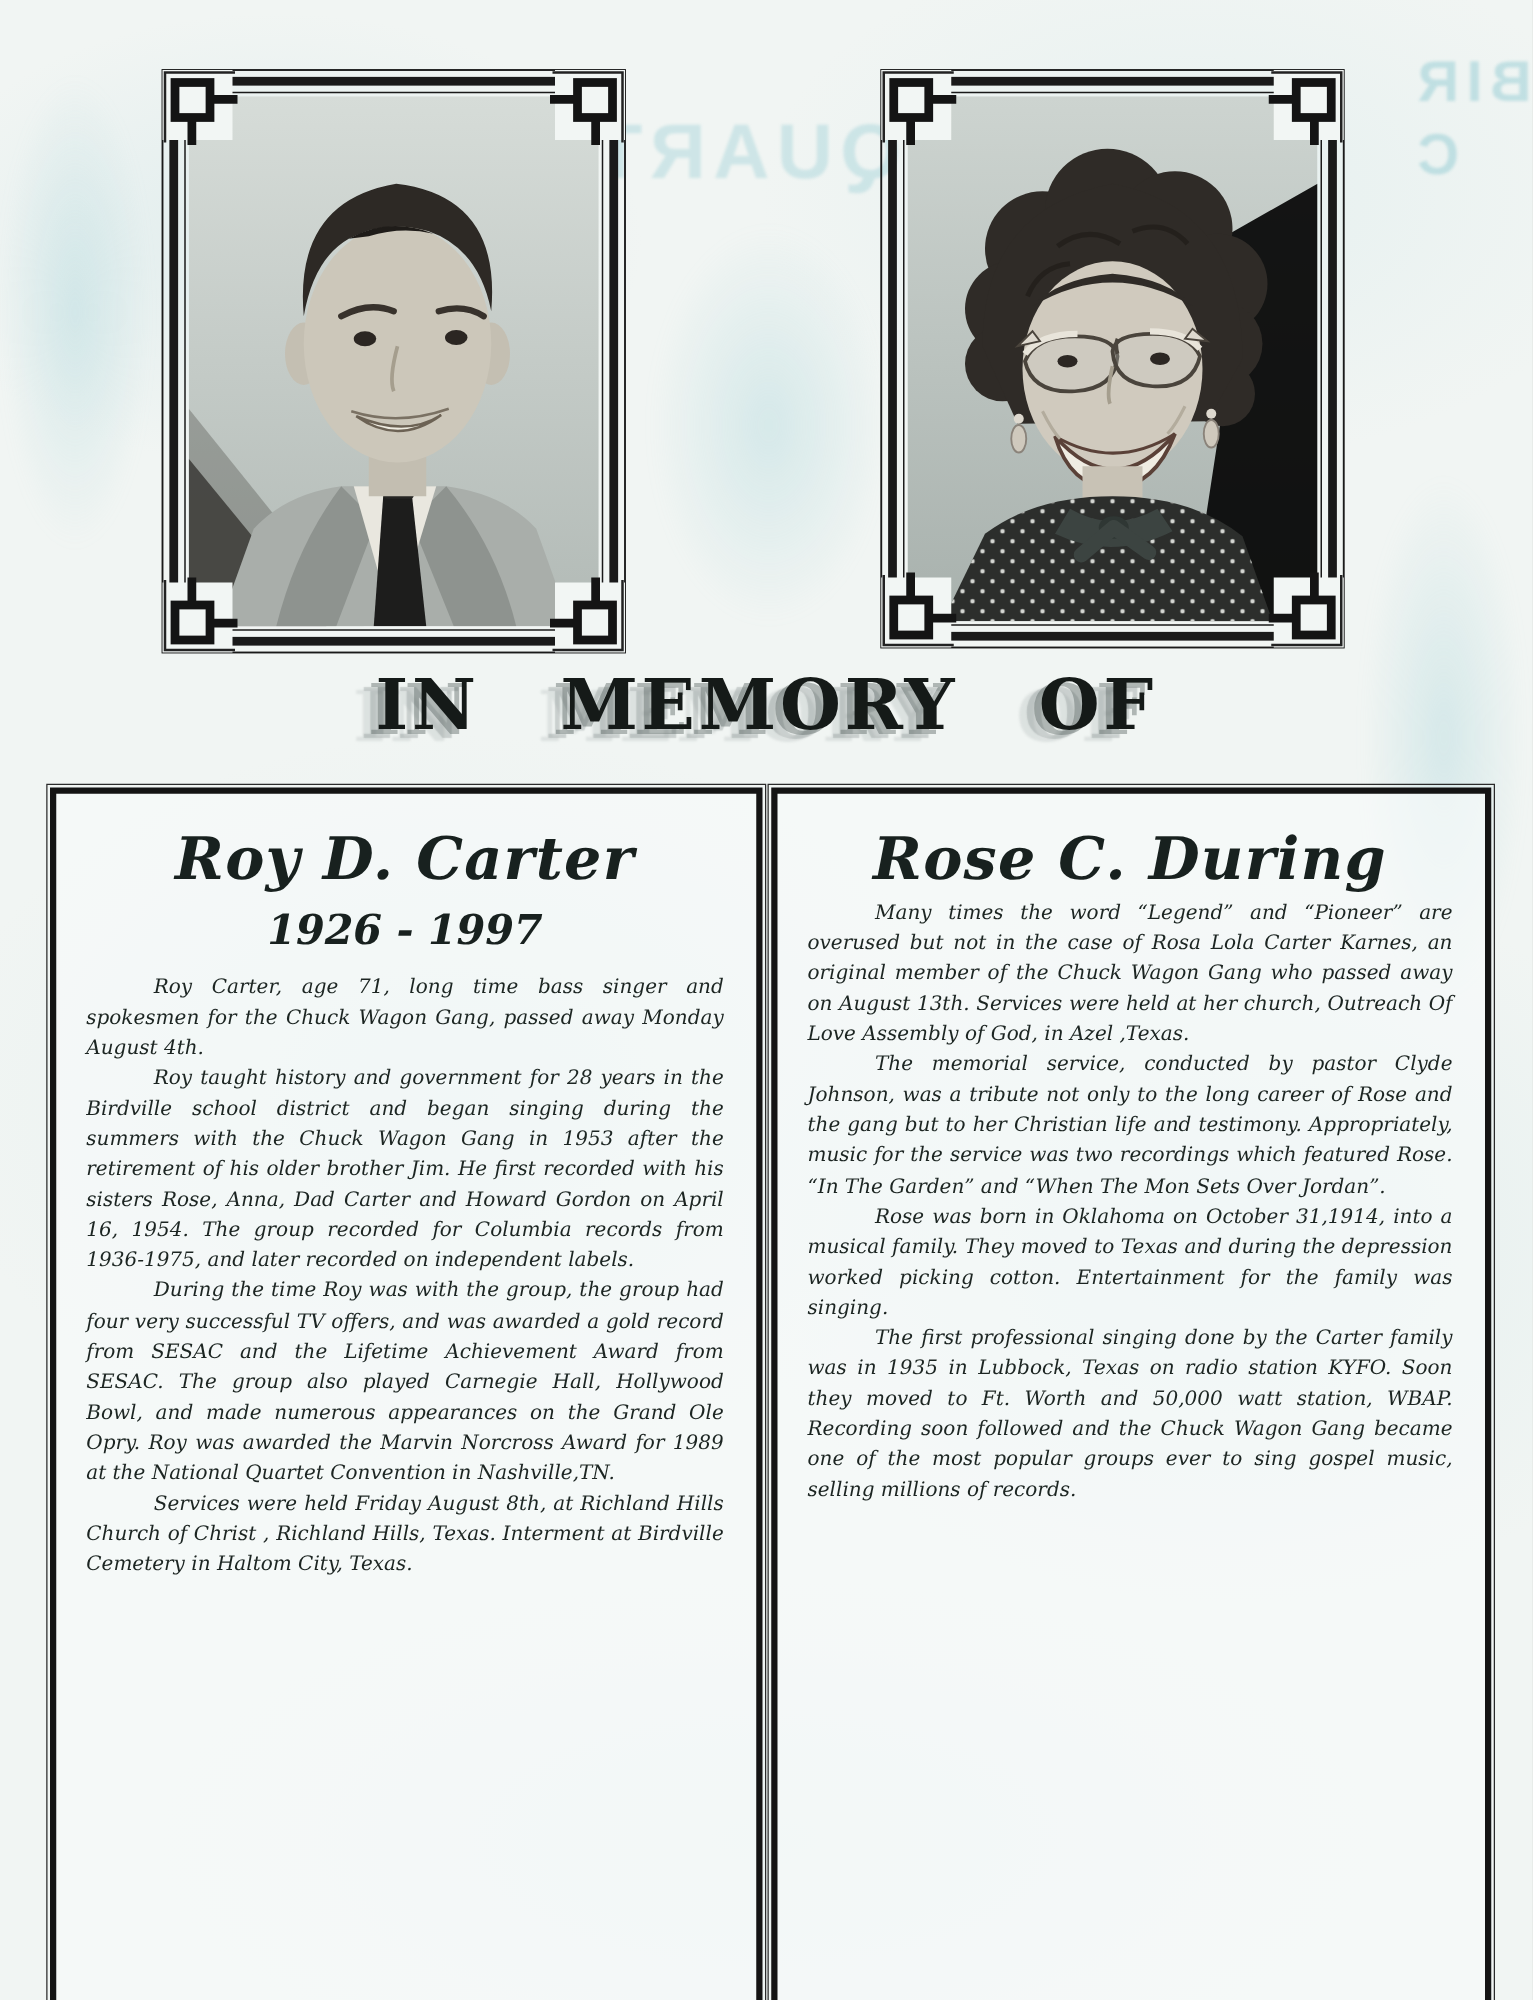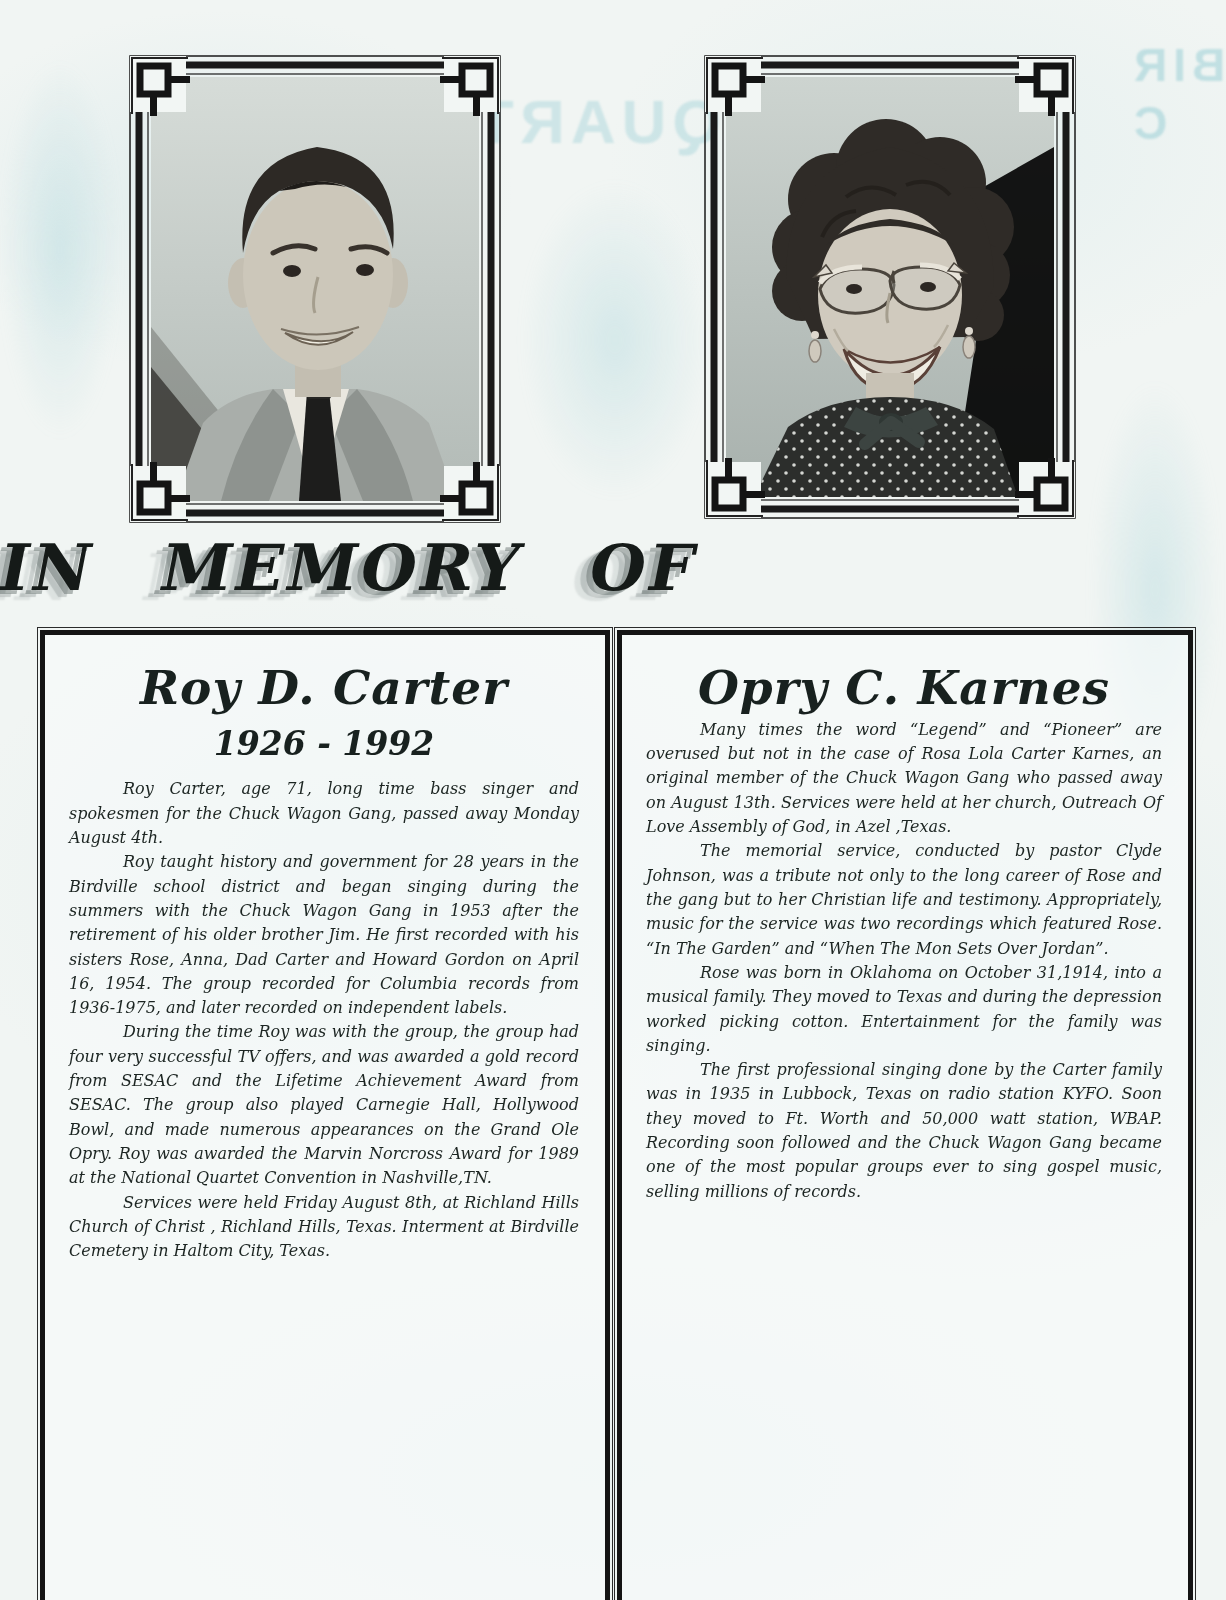--- a/index.html
+++ b/index.html
@@ -40,24 +40,24 @@
   
   .photo-frame{position:absolute;width:374px;height:470px;}
   .photo-frame.left{left:128px;top:54px;}
   .photo-frame.right{left:703px;top:54px;height:466px;}
   .frame-svg{position:absolute;inset:0;width:100%;height:100%;}
   .portrait{position:absolute;left:23px;top:23px;right:23px;bottom:23px;}
   .portrait svg{width:100%;height:100%;display:block;}
   
   .main-heading{
     position:absolute;top:536px;left:0;width:100%;
-    text-align:left;
+    text-align:center;
     font-family:"DejaVu Serif", serif;
-    font-style:italic;font-weight:bold;
-    font-size:64px;line-height:1;
+    font-weight:bold;
+    font-size:56px;line-height:1;
     letter-spacing:3px;word-spacing:42px;
     color:#151a18;
     text-shadow:
       -6px 4px 0 rgba(95,106,104,.45),
       -12px 7px 1px rgba(120,132,130,.32),
       -18px 10px 2px rgba(140,152,150,.20);
   }
   
   .memorial-box{
     position:absolute;top:630px;height:1004px;
@@ -243,32 +243,32 @@
       <use href="#cornR" transform="translate(374,0) scale(-1,1)"></use>
       <use href="#cornR" transform="translate(0,466) scale(1,-1)"></use>
       <use href="#cornR" transform="translate(374,466) scale(-1,-1)"></use>
     </svg>
   </div>
 
   <div class="main-heading">IN MEMORY OF</div>
 
   <div class="memorial-box roy">
     <div class="memorial-name">Roy D. Carter</div>
-    <div class="memorial-years">1926 - 1992</div>
+    <div class="memorial-years">1926 - 1997</div>
     <div class="memorial-text">
       <p>Roy Carter, age 71, long time bass singer and spokesmen for the Chuck Wagon Gang, passed away Monday August 4th.</p>
       <p>Roy taught history and government for 28 years in the Birdville school district and began singing during the summers with the Chuck Wagon Gang in 1953 after the retirement of his older brother Jim.  He first recorded with his sisters Rose, Anna, Dad Carter and Howard Gordon on April 16, 1954.  The group recorded for Columbia records from 1936-1975, and later recorded on independent labels.</p>
       <p>During the time Roy was with the group, the group had four very successful TV offers, and was awarded a gold record from SESAC and the Lifetime Achievement Award from SESAC.  The group also played Carnegie Hall, Hollywood Bowl, and made numerous appearances on the Grand Ole Opry.  Roy was awarded the Marvin Norcross Award for 1989 at the National Quartet Convention in Nashville,TN.</p>
       <p>Services were held Friday August 8th, at Richland Hills Church of  Christ , Richland Hills, Texas.  Interment at Birdville Cemetery in Haltom City, Texas.</p>
 
     </div>
   </div>
 
   <div class="memorial-box rose">
-    <div class="memorial-name">Opry C. Karnes</div>
+    <div class="memorial-name">Rose C. During</div>
     <div class="memorial-text">
       <p>Many times the word “Legend” and “Pioneer” are overused but not in the case of Rosa Lola Carter Karnes, an original member of the Chuck Wagon Gang who passed away on August 13th.  Services were held at her church, Outreach Of Love Assembly of God, in Azel ,Texas.</p>
       <p>The memorial service, conducted by pastor Clyde Johnson, was a tribute not only to the long career of Rose and the gang but to her Christian life and testimony.  Appropriately, music for the service was two recordings which featured Rose.  “In The Garden” and “When The Mon Sets Over Jordan”.</p>
       <p>Rose was born in Oklahoma on October 31,1914, into a musical family.  They moved to Texas and during the depression worked picking cotton.  Entertainment for the family was singing.</p>
       <p>The first professional singing done by the Carter family was in 1935 in Lubbock, Texas on radio station KYFO.  Soon they moved to Ft. Worth and 50,000 watt station, WBAP.  Recording soon followed and the Chuck Wagon Gang became one of the most popular groups ever to sing gospel music, selling millions of records.</p>
 
     </div>
   </div>
 
 </div>

